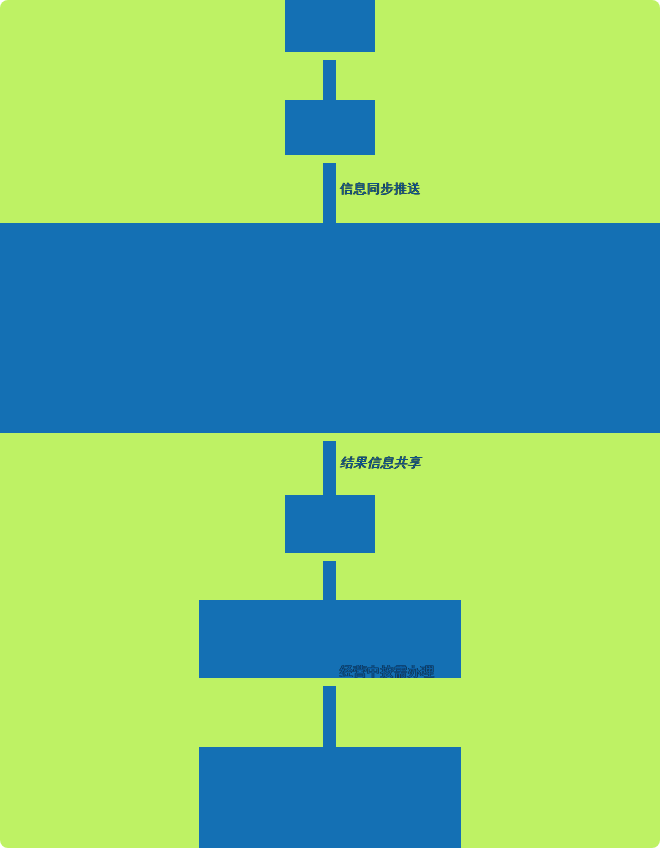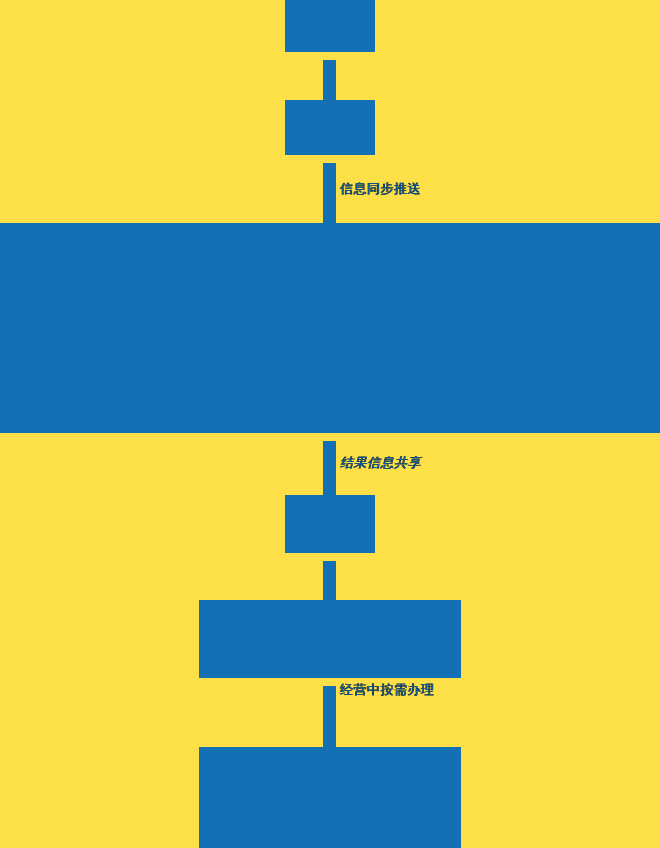--- a/index.html
+++ b/index.html
@@ -43,32 +43,32 @@
     letter-spacing: 0.5px;
     white-space: nowrap;
     font-family: "DejaVu Sans", "Liberation Sans", sans-serif;
     text-shadow: 0.6px 0 0 #111821, -0.6px 0 0 #111821;
     -webkit-font-smoothing: none;
   }
 </style>
 </head>
 <body>
 
-<div id="flow-canvas" style="background: #fde047;">
+<div id="flow-canvas" style="background: #bef264; border-radius: 8px;">
 
   <div class="node" id="node-1" style="left: 285px; top: -12px; width: 90px; height: 64px; --fill: #1470b4;"></div>
   <div class="node" id="node-2" style="left: 285px; top: 100px; width: 90px; height: 55px; --fill: #1470b4;"></div>
   <div class="node" id="node-3" style="left: 0px; top: 223px; width: 660px; height: 210px; --fill: #1470b4;"></div>
   <div class="node" id="node-4" style="left: 285px; top: 495px; width: 90px; height: 58px; --fill: #1470b4;"></div>
   <div class="node" id="node-5" style="left: 199px; top: 600px; width: 262px; height: 78px; --fill: #1470b4;"></div>
   <div class="node" id="node-6" style="left: 199px; top: 747px; width: 262px; height: 101px; --fill: #1470b4;"></div>
 
   <div class="connector" id="conn-1" style="left: 323px; top: 60px; width: 13px; height: 41px; --fill: #1470b4;"></div>
   <div class="connector" id="conn-2" style="left: 323px; top: 163px; width: 13px; height: 61px; --fill: #1470b4;"></div>
   <div class="connector" id="conn-3" style="left: 323px; top: 441px; width: 13px; height: 55px; --fill: #1470b4;"></div>
   <div class="connector" id="conn-4" style="left: 323px; top: 561px; width: 13px; height: 40px; --fill: #1470b4;"></div>
   <div class="connector" id="conn-5" style="left: 323px; top: 686px; width: 13px; height: 62px; --fill: #1470b4;"></div>
 
   <div class="edge-label" id="edge-label-1" style="left: 340px; top: 181px; color: rgb(11, 95, 165);">信息同步推送</div>
   <div class="edge-label" id="edge-label-2" style="left: 340px; top: 455px; color: rgb(11, 95, 165); font-style: italic;">结果信息共享</div>
-  <div class="edge-label" id="edge-label-3" style="left: 340px; top: 682px; color: rgb(11, 95, 165);">经营中按需办理</div>
+  <div class="edge-label" id="edge-label-3" style="left: 340px; top: 664px; color: rgb(11, 95, 165); font-weight: bold;">经营中按需办理</div>
 
 </div>
 
 </body></html>

